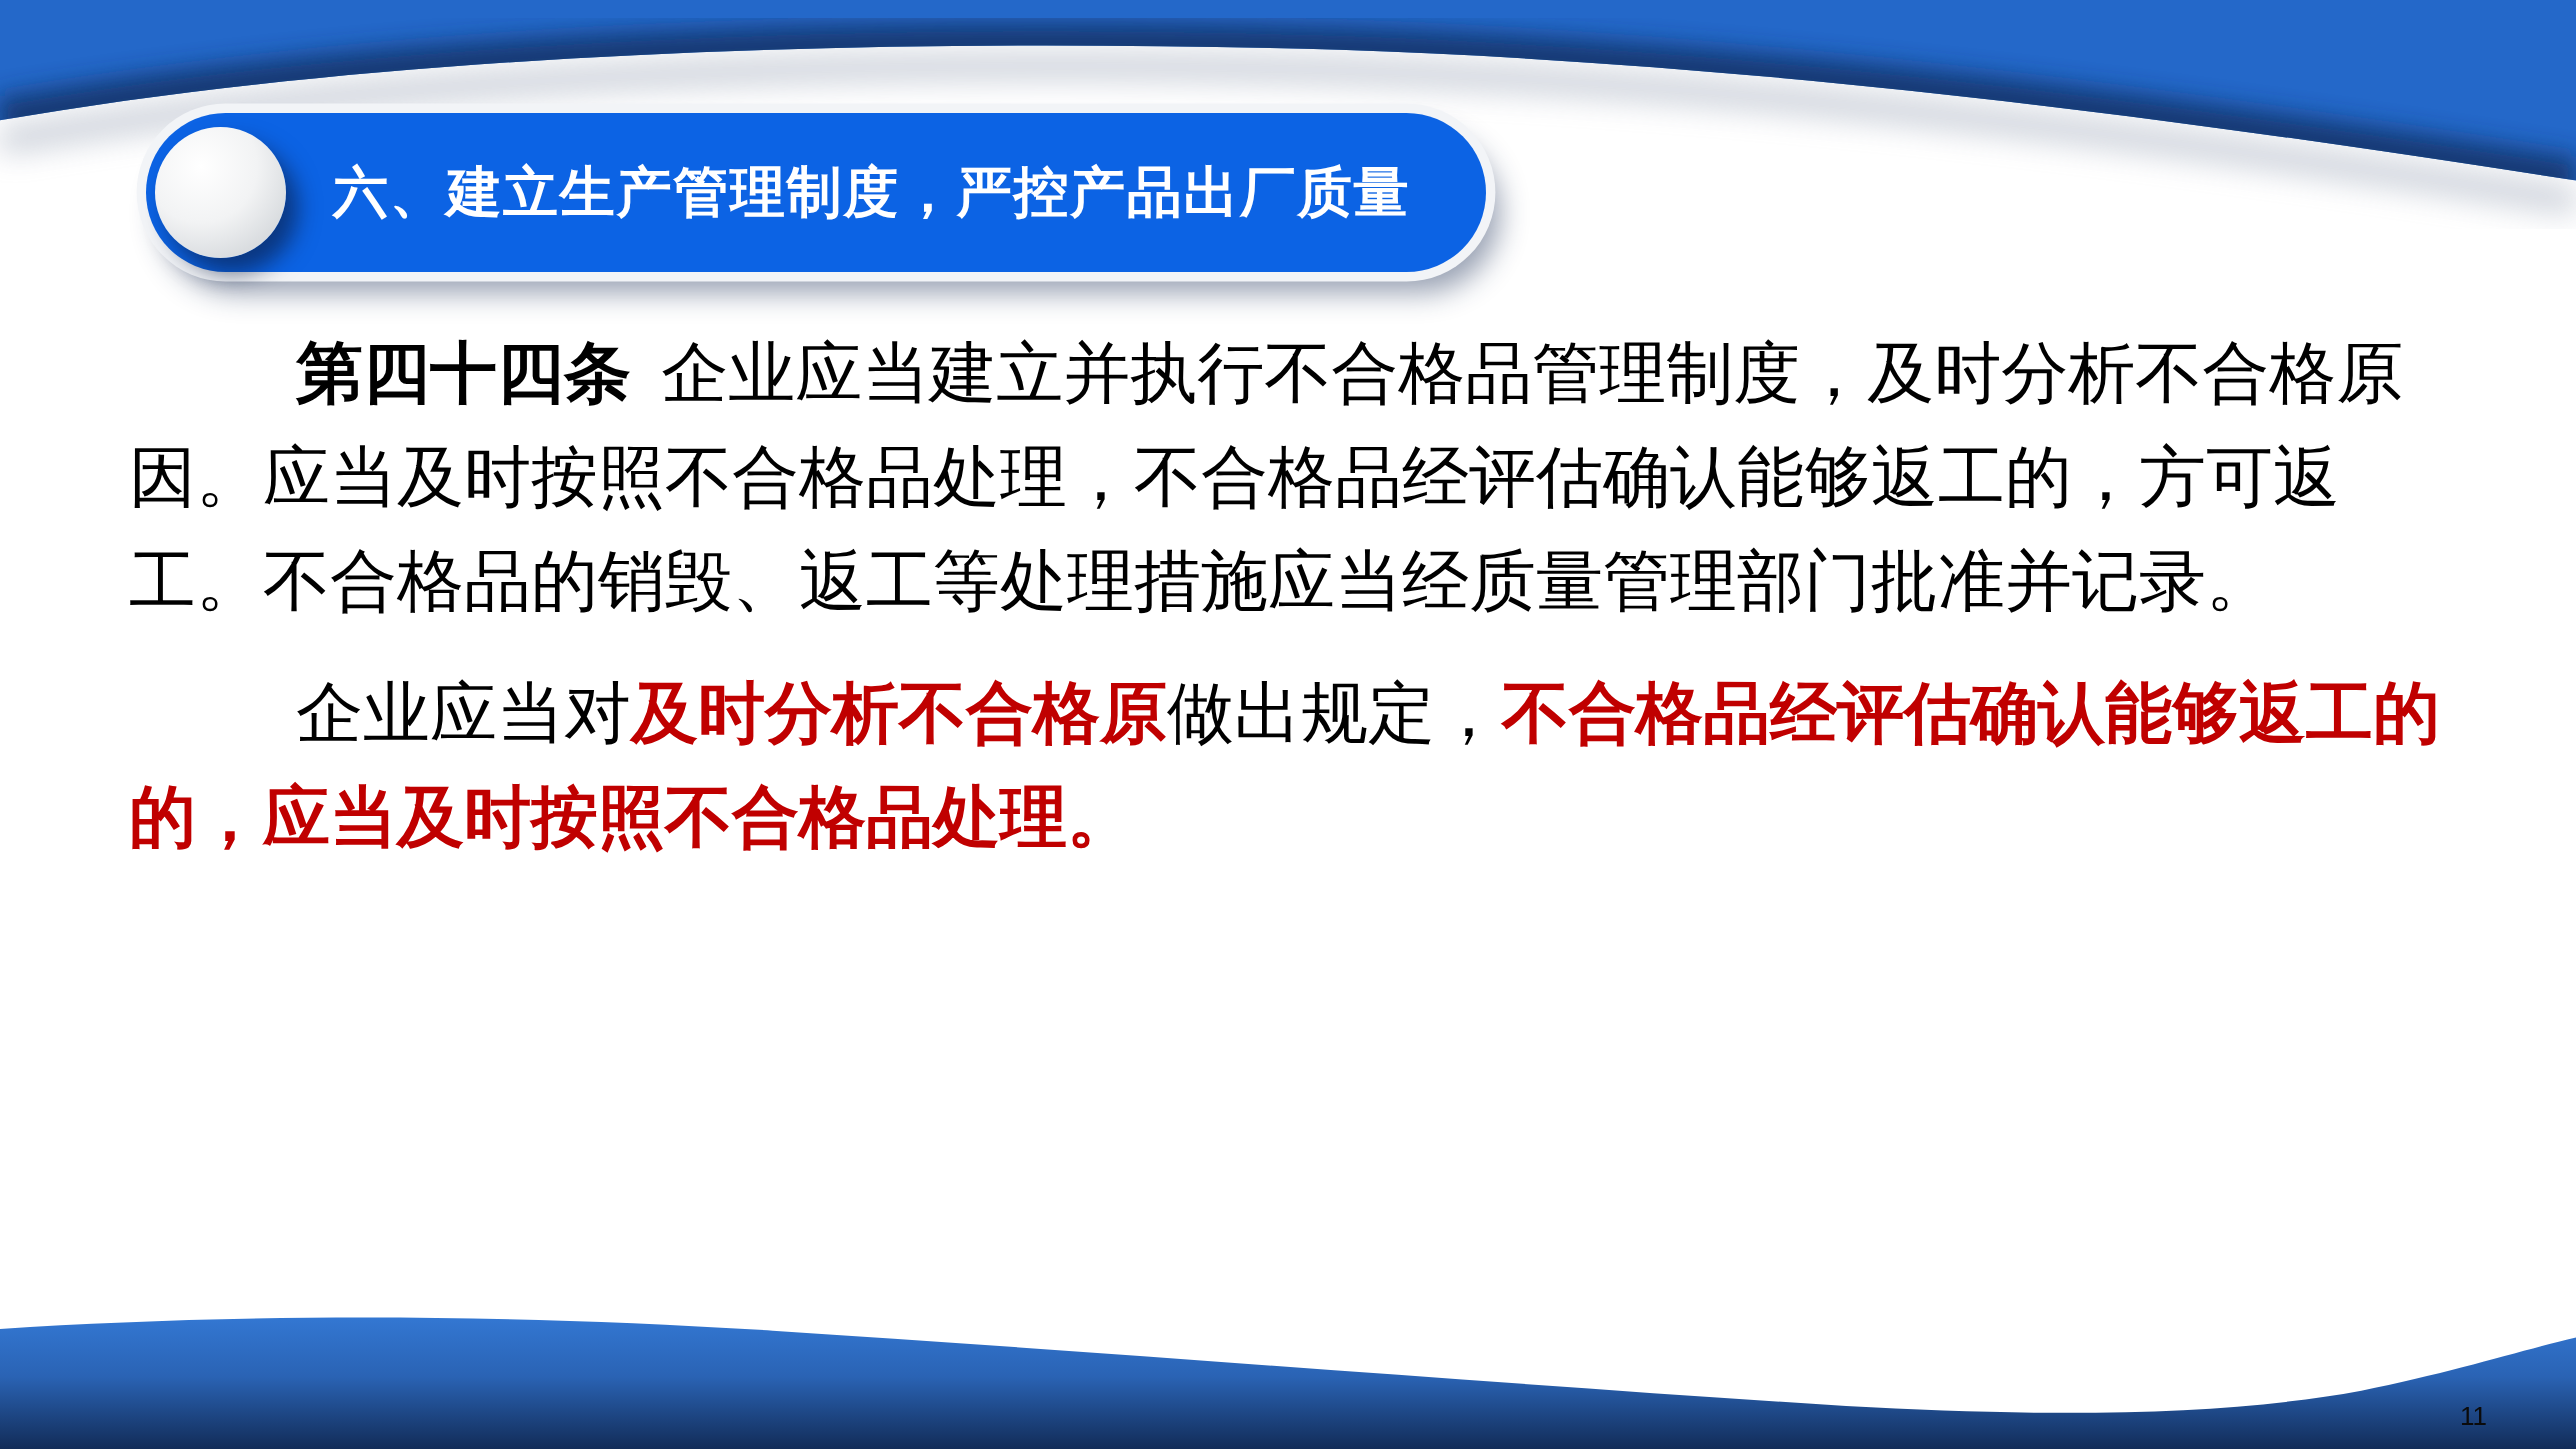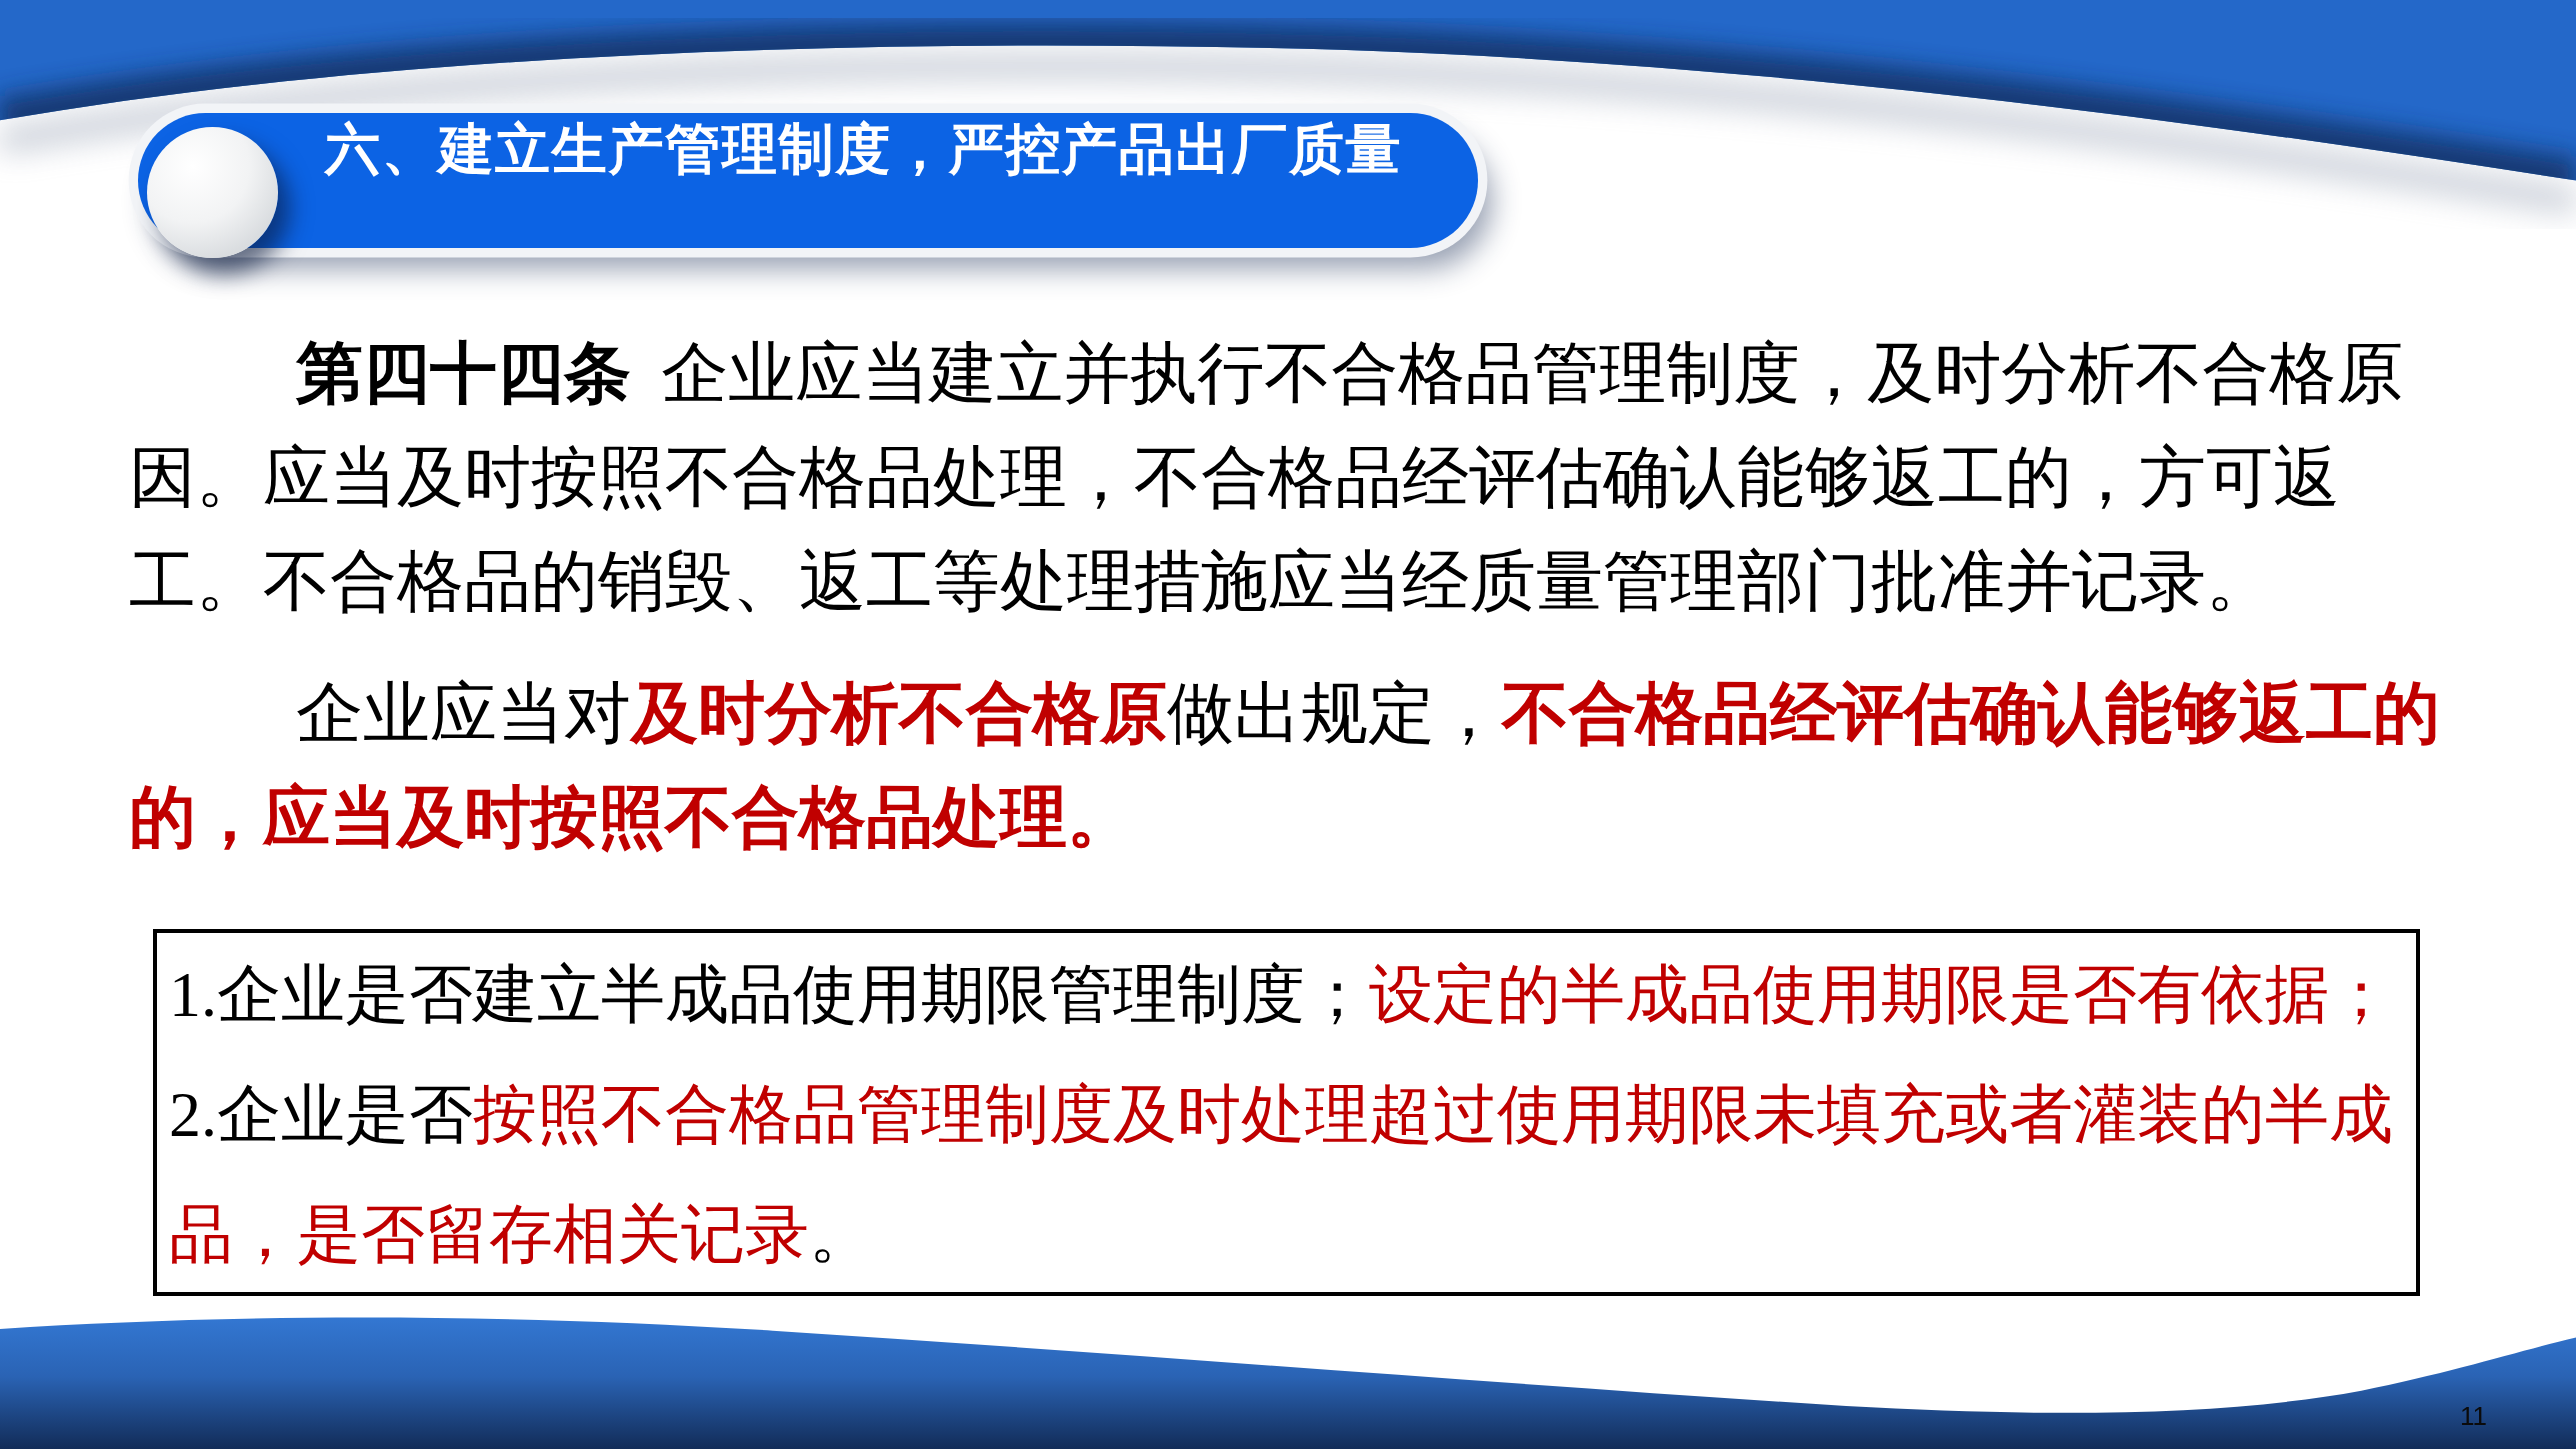--- a/index.html
+++ b/index.html
@@ -10,25 +10,25 @@
     font-family:"Liberation Sans","DejaVu Sans",sans-serif;
   }
   .slide{position:relative;width:2576px;height:1449px;background:#ffffff;}
 
   
   .top-wave{position:absolute;left:0;top:0;width:2576px;height:361px;pointer-events:none;}
   .bottom-wave{position:absolute;left:0;top:1226px;width:2576px;height:223px;pointer-events:none;}
 
   
   .title-pill{
-    position:absolute;left:138px;top:113px;width:1340px;height:135px;
+    position:absolute;left:146px;top:113px;width:1340px;height:159px;
     background:#0c63e4;
     border-radius:82px;
     box-shadow:0 0 0 9.4px #f2f4f7, 13.7px 20.6px 29px rgba(25,45,85,.45);
-    display:flex;
+    display:flex;align-items:center;
   }
   .title-circle{
     position:absolute;left:8.6px;top:13.7px;width:131px;height:131px;border-radius:50%;
     background:radial-gradient(circle at 35% 30%, #ffffff 0%, #f2f3f4 45%, #dadde0 75%, #cfd3d6 100%);
     box-shadow:12px 15.5px 22px rgba(10,25,60,.6);
   }
   .title-text{
     padding-left:187px;
     color:#ffffff;font-size:55px;font-weight:800;letter-spacing:1.7px;
     white-space:nowrap;
@@ -98,25 +98,20 @@
         <div class="line"><span class="seg s-lead indent">第四十四条</span><span class="seg s-b">企业应当建立并执行不合格品管理制度，及时分析不合格原</span></div>
         <div class="line"><span class="seg s-b">因。应当及时按照不合格品处理，不合格品经评估确认能够返工的，方可返</span></div>
         <div class="line"><span class="seg s-b">工。不合格品的销毁、返工等处理措施应当经质量管理部门批准并记录。</span></div>
       </div>
     <div class="para2">
         <div class="line"><span class="seg s-b indent">企业应当对</span><span class="seg s-r">及时分析不合格原</span><span class="seg s-b">做出规定，</span><span class="seg s-r">不合格品经评估确认能够返工的</span></div>
         <div class="line"><span class="seg s-r">的，应当及时按照不合格品处理。</span></div>
       </div>
   </div>
 
-  <div class="check-box">
-      <div class="line"><span class="seg s-k">1.企业是否建立半成品使用期限管理制度；</span><span class="seg s-r">设定的半成品使用期限是否有依据；</span></div>
-      <div class="line"><span class="seg s-k">2.企业是否</span><span class="seg s-r">按照不合格品管理制度及时处理超过使用期限未填充或者灌装的半成</span></div>
-      <div class="line"><span class="seg s-r">品，是否留存相关记录</span><span class="seg s-k">。</span></div>
-    </div>
 
   <svg class="bottom-wave" viewBox="0 0 3000 260" preserveAspectRatio="none">
     <defs>
       <linearGradient id="footGrad" x1="0" y1="0" x2="0" y2="1">
         <stop offset="0%" stop-color="#3377d2"></stop>
         <stop offset="45%" stop-color="#2a63b4"></stop>
         <stop offset="100%" stop-color="#122c58"></stop>
       </linearGradient>
     </defs>
     <path d="M0,120 C250,104 550,100 900,122 C1300,148 1750,184 2150,210

